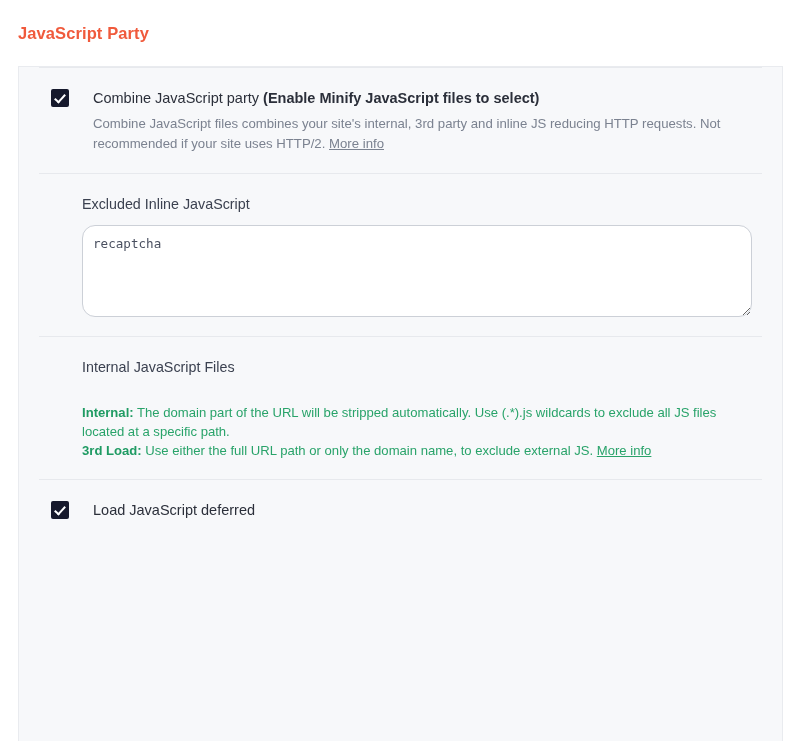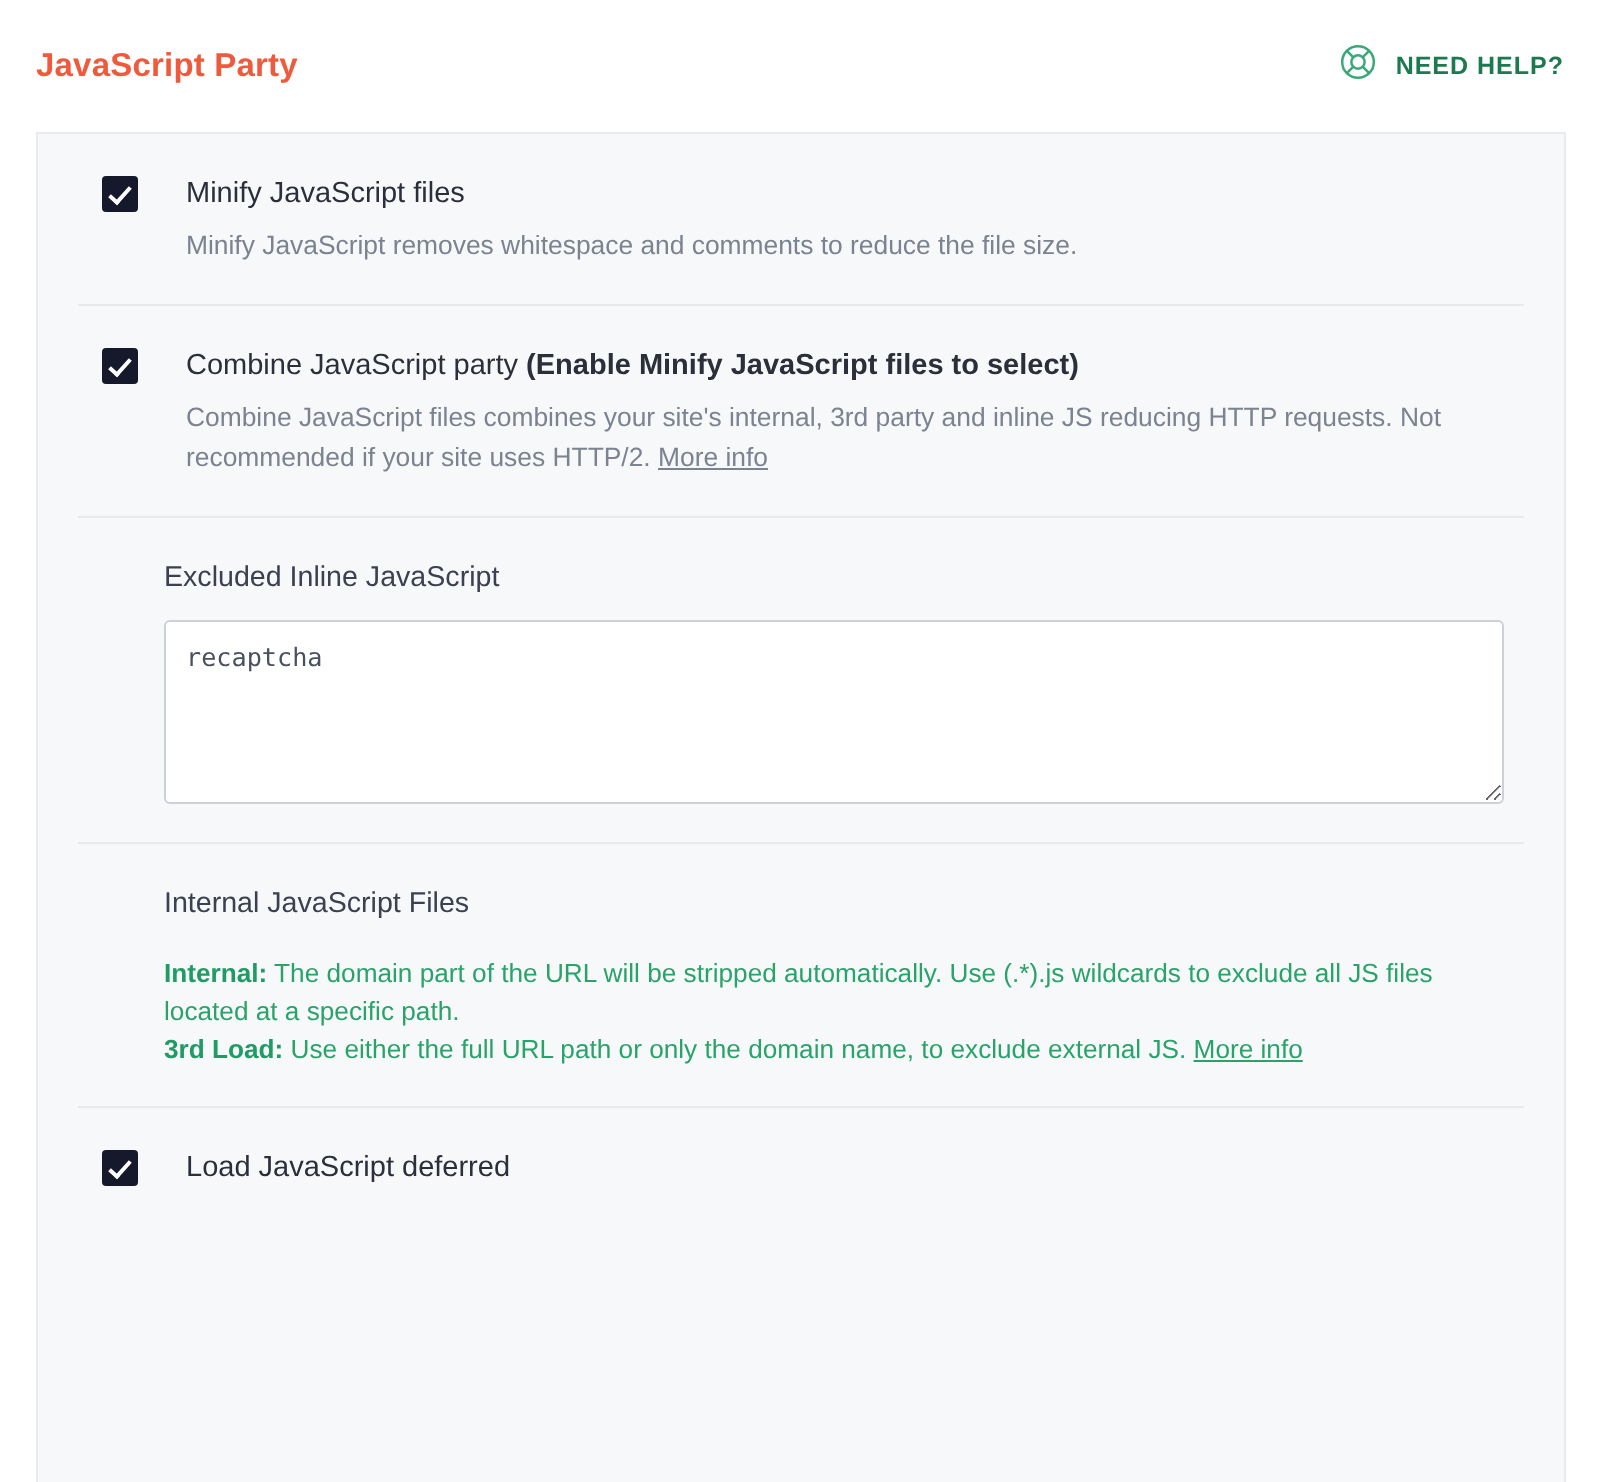--- a/index.html
+++ b/index.html
@@ -141,78 +141,56 @@
     cursor: pointer;
   }
   textarea.box {
     display: block;
     margin-top: 11px;
     width: 648px;
     height: 72px;
     box-sizing: content-box;
     padding: 9px 10px;
     border: 1px solid #ccd0d7;
-    border-radius: 3px;
+    border-radius: 13px;
     background: #ffffff;
     font-family: "DejaVu Sans Mono", "Liberation Mono", monospace;
     font-size: 12.6px;
     line-height: 18px;
     color: #4a5060;
     resize: vertical;
     outline: none;
   }
 
   .note {
-    margin-top: 15px;
+    margin-top: 26px;
     font-size: 13.1px;
     line-height: 19px;
     color: #29a36a;
     max-width: 640px;
   }
   .note b {
     color: #1f9b63;
     font-weight: bold;
   }
   .note .more-info {
     color: #29a36a;
     text-decoration: underline;
   }
 </style>
 </head>
 <body>
 
 <div class="page-header">
   <div class="page-title">JavaScript Party</div>
 
-  <a class="need-help">
-    <span class="lifebuoy">
-      <svg width="20" height="20" viewBox="0 0 24 24" fill="none" stroke="#3aa87a" stroke-width="1.5">
-        <circle cx="12" cy="12" r="9.5"></circle>
-        <circle cx="12" cy="12" r="4"></circle>
-        <line x1="4.9" y1="4.9" x2="9.2" y2="9.2"></line>
-        <line x1="14.8" y1="14.8" x2="19.1" y2="19.1"></line>
-        <line x1="19.1" y1="4.9" x2="14.8" y2="9.2"></line>
-        <line x1="9.2" y1="14.8" x2="4.9" y2="19.1"></line>
-      </svg>
-    </span>
-    <span class="label">NEED HELP?</span>
-  </a>
 </div>
 
 <div class="panel">
 
-  <div class="section">
-    <div class="check-row">
-      <div class="checkbox"></div>
-      <div class="check-body">
-        <div class="check-title">Minify JavaScript files</div>
-        <div class="desc">Minify JavaScript removes whitespace and comments to reduce the file size.</div>
-      </div>
-    </div>
-  </div>
 
   <div class="divider"></div>
 
   <div class="section">
     <div class="check-row">
       <div class="checkbox"></div>
       <div class="check-body">
         <div class="check-title">
           <span>Combine JavaScript party</span>
           <span class="hint-italic">(Enable Minify JavaScript files to select)</span>

